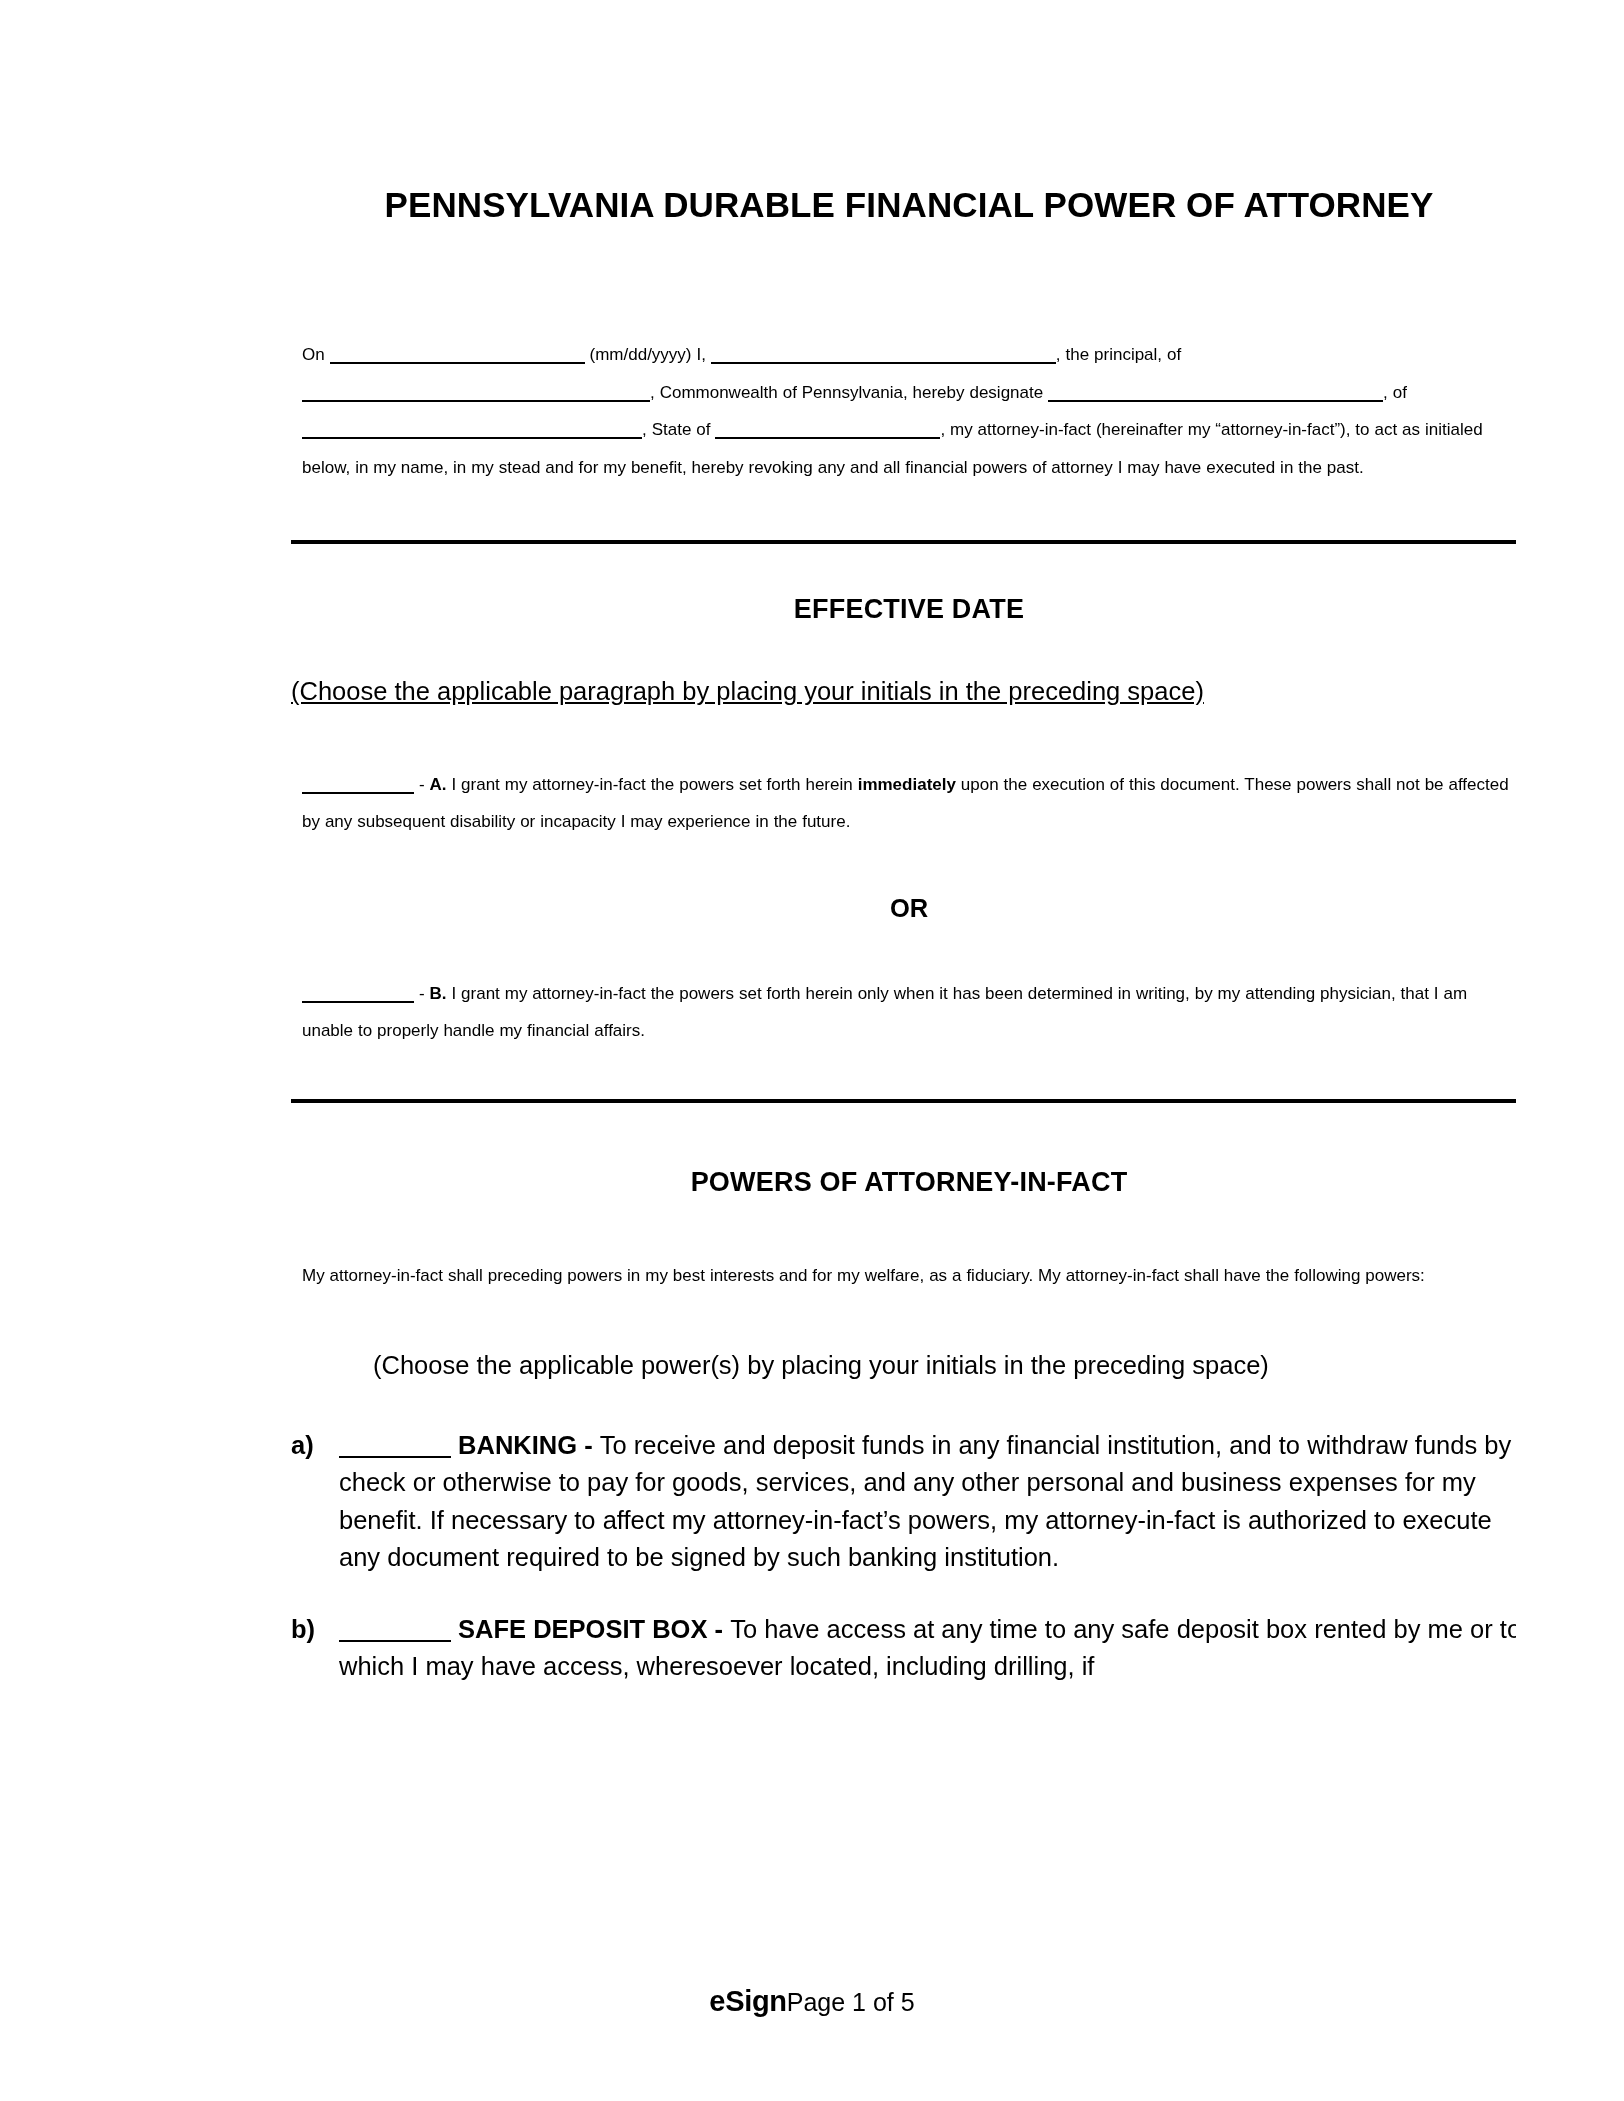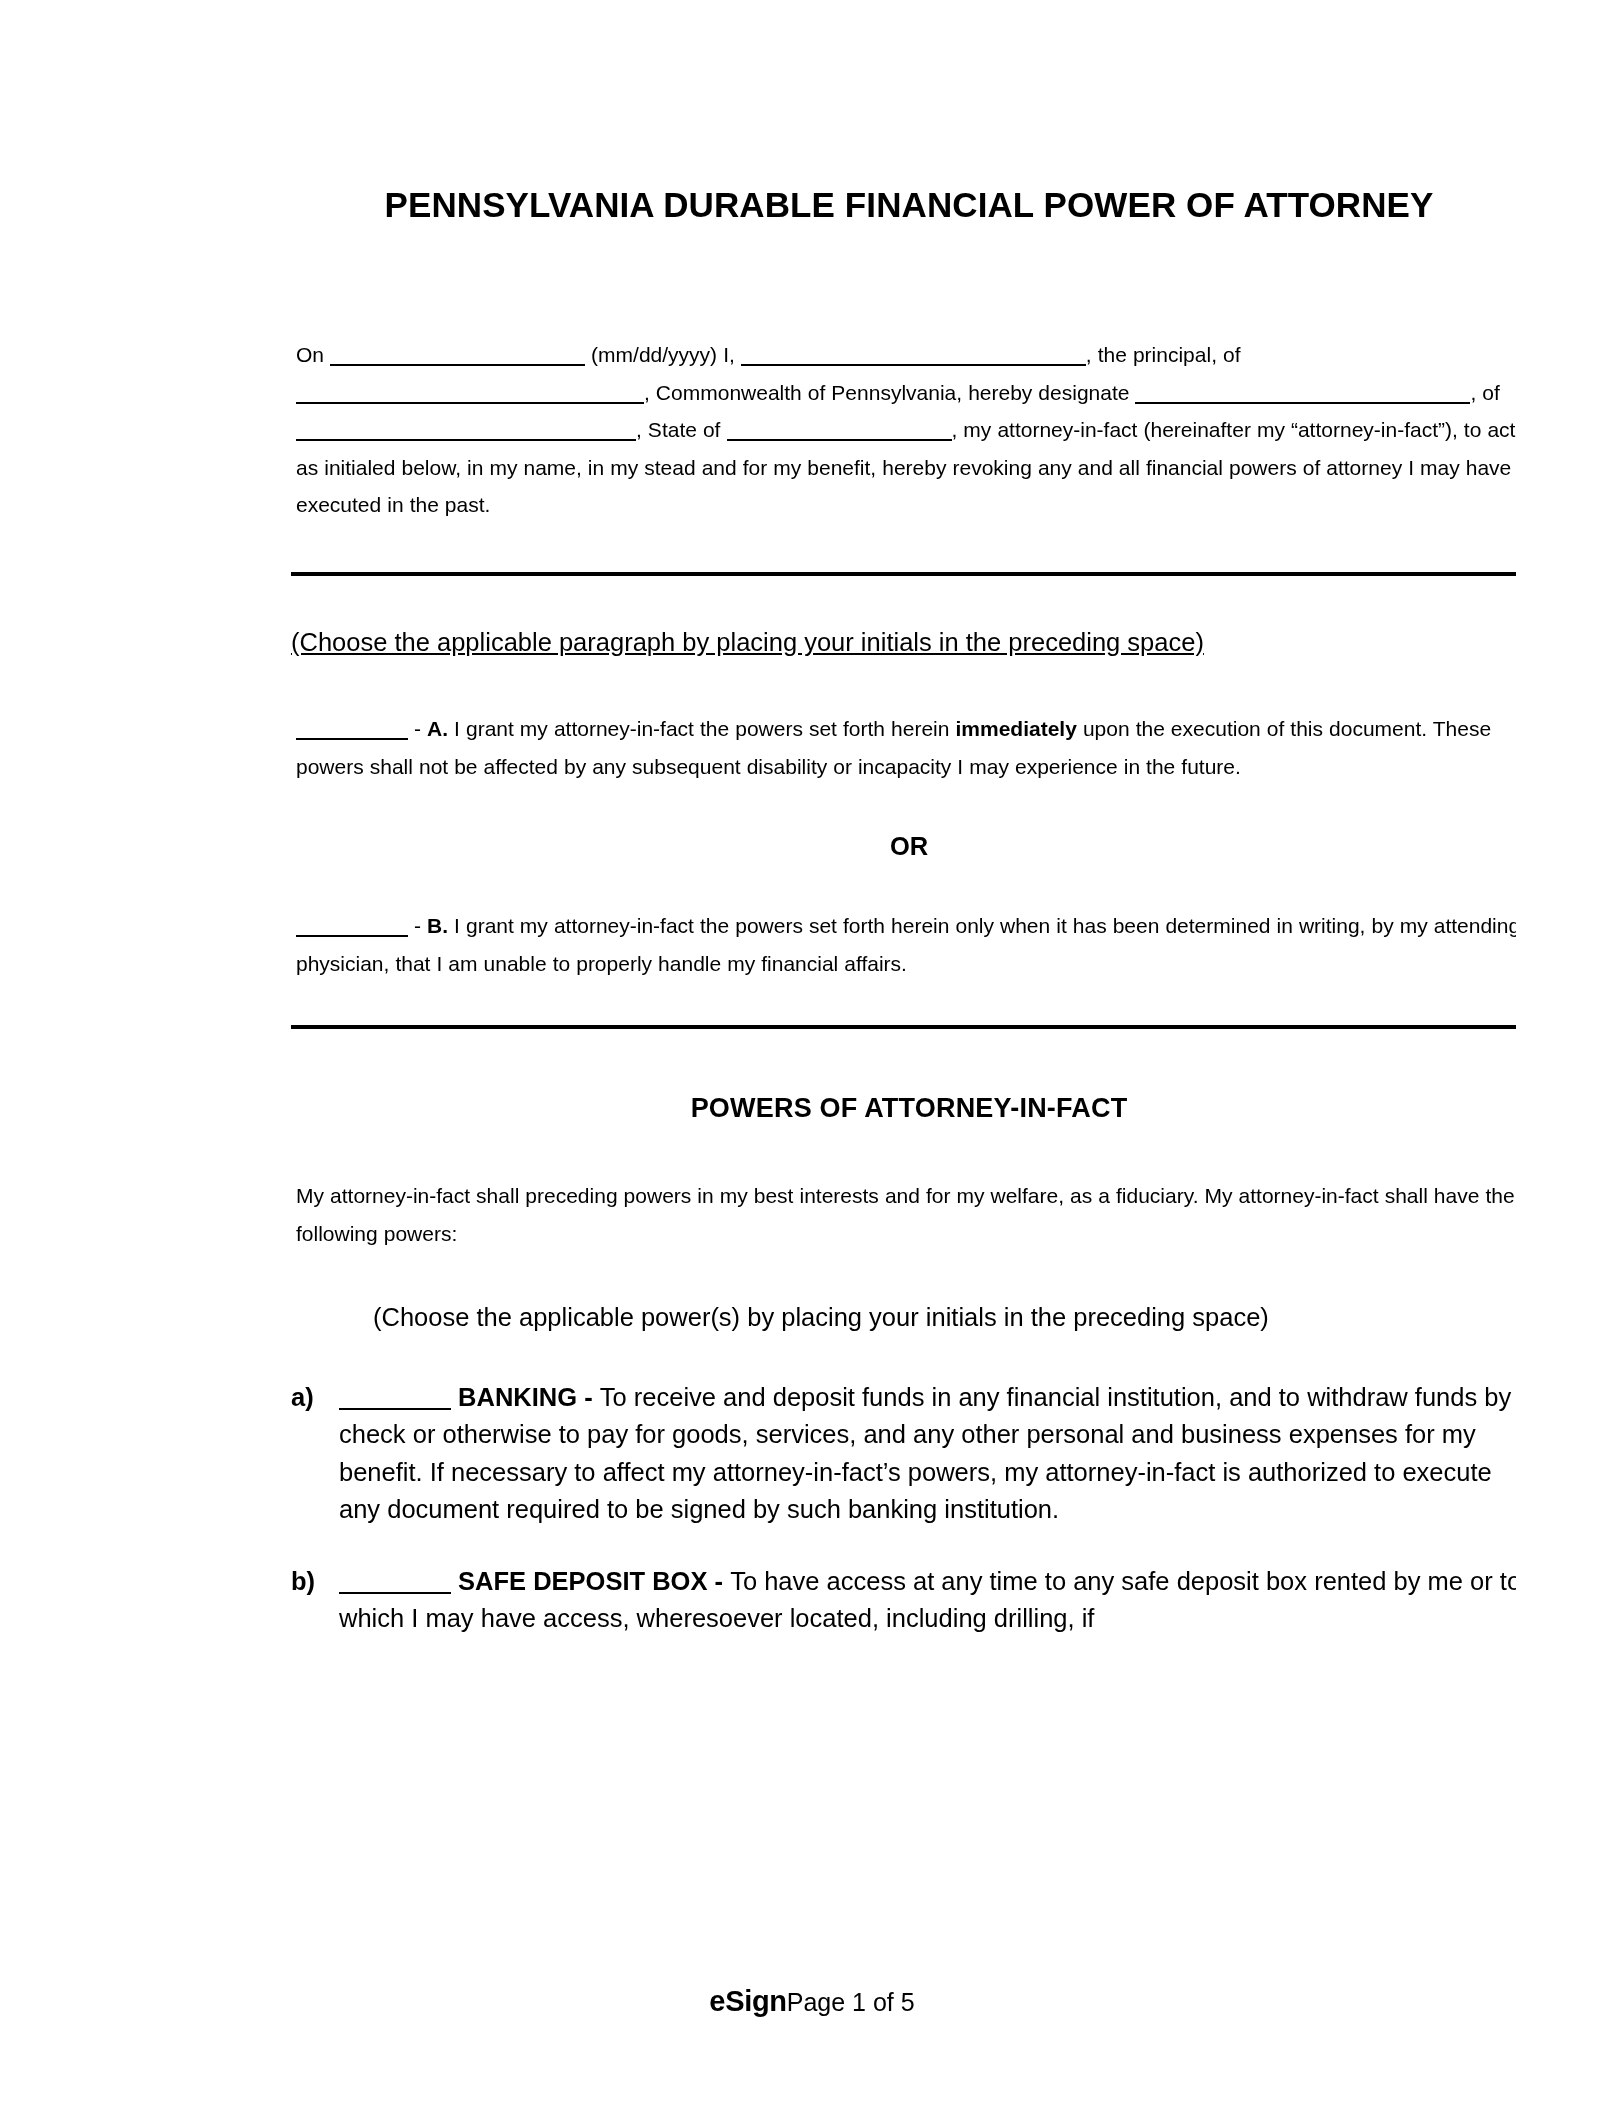--- a/index.html
+++ b/index.html
@@ -33,24 +33,24 @@
     padding-top: 185px;
     font-size: 35px;
     font-weight: bold;
     text-align: center;
     letter-spacing: 0.1px;
     line-height: 1.15;
   }
 
   
   .para {
-    font-size: 21px;
+    font-size: 17px;
     line-height: 37.5px;
     text-align: left;
-    margin: 5px;
+    margin: 11px;
     word-spacing: 0.2px;
   }
   .intro-para {
     margin-top: 111px;
   }
 
   
   .blank {
     display: inline-block;
     border-bottom: 2px solid #000;
@@ -164,20 +164,21 @@
   <div class="content">
 
     <h1 class="doc-title">PENNSYLVANIA DURABLE FINANCIAL POWER OF ATTORNEY</h1>
 
     <p class="para intro-para"><span>On </span><span class="blank b-date"></span><span> (mm/dd/yyyy) I, </span><span class="blank b-name"></span><span>, the principal, of </span><span class="blank b-city"></span><span>, Commonwealth of Pennsylvania, hereby designate </span><span class="blank b-aif"></span><span>, of </span><span class="blank b-aifcity"></span><span>, State of </span><span class="blank b-state"></span><span>, my attorney-in-fact (hereinafter my “attorney-in-fact”), to act as initialed below, in my name, in my stead and for my benefit, hereby revoking any and all financial powers of attorney I may have executed in the past.</span></p>
 
     <div class="rule-1-wrap">
       <hr class="section-rule">
     </div>
 
+    <h2 class="section-heading heading-eff">EFFECTIVE DATE</h2>
 
     <p class="instruction instruction-eff">(Choose the applicable paragraph by placing your initials in the preceding space)</p>
 
     <p class="para choice-para"><span class="blank b-init"></span><span> - </span><b>A.</b><span> I grant my attorney-in-fact the powers set forth herein </span><b>immediately</b><span> upon the execution of this document. These powers shall not be affected by any subsequent disability or incapacity I may experience in the future.</span></p>
 
     <p class="or-line">OR</p>
 
     <p class="para choice-para-b"><span class="blank b-initsm"></span><span> - </span><b>B.</b><span> I grant my attorney-in-fact the powers set forth herein only when it has been determined in writing, by my attending physician, that I am unable to properly handle my financial affairs.</span></p>
 
     <div class="rule-2-wrap">

